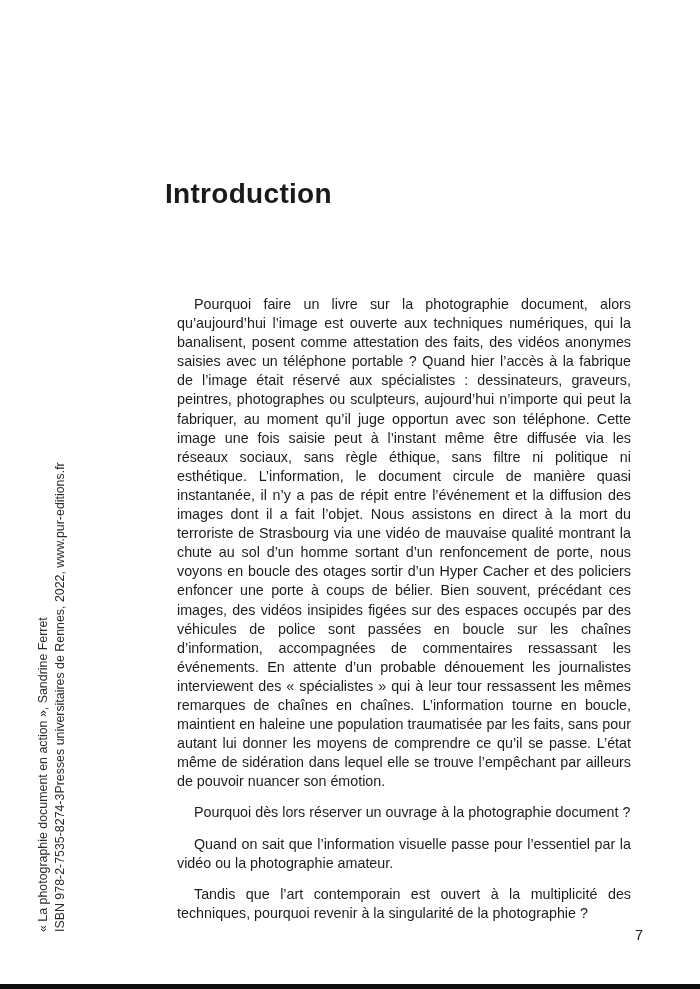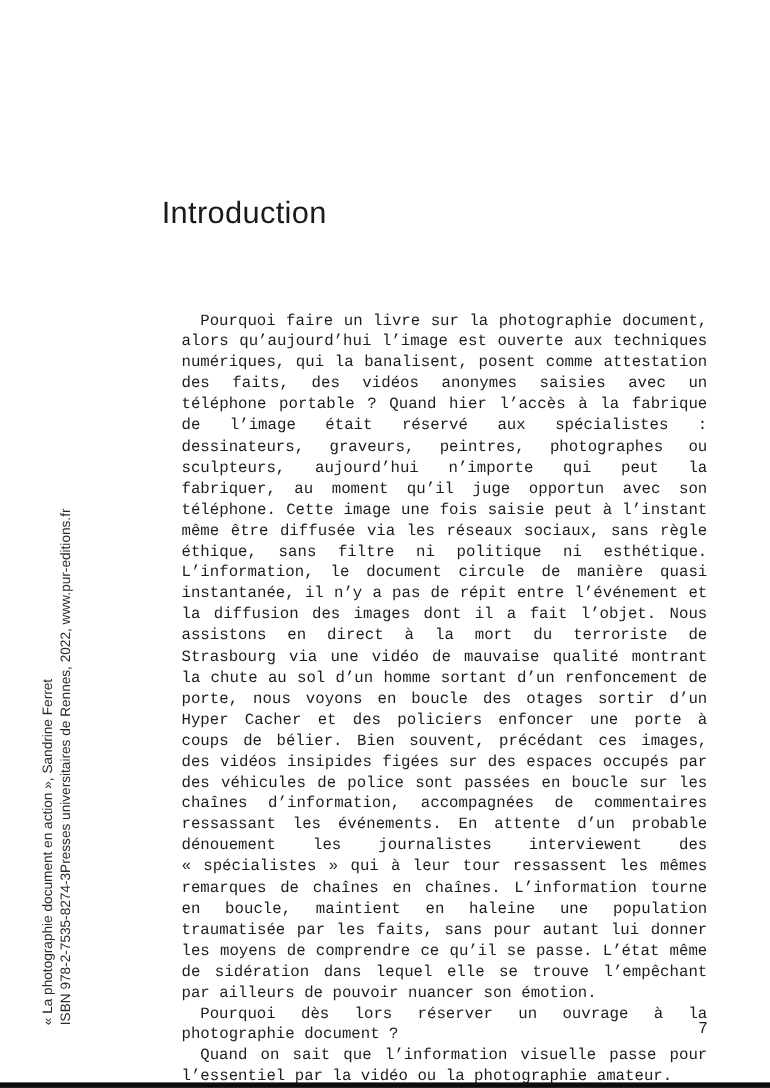--- a/index.html
+++ b/index.html
@@ -8,41 +8,40 @@
     position: relative;
     width: 700px;
     height: 989px;
     background: #ffffff;
     overflow: hidden;
     font-family: "Liberation Sans", sans-serif;
     color: #1e1e1e;
   }
   .chapter-title {
     position: absolute;
-    left: 147px;
+    left: 165px;
     top: 178px;
     font-size: 28px;
-    font-weight: 400;
+    font-weight: 700;
     letter-spacing: 0.3px;
     color: #1a1a1a;
   }
   .body-text {
     position: absolute;
     left: 165px;
     top: 283px;
     width: 478px;
     font-size: 14.3px;
     line-height: 19.1px;
     text-align: justify;
     color: #1d1d1d;
   }
   .body-text p {
-    margin: 0;
+    margin: 12px;
     text-indent: 17px;
-    font-family: Liberation Mono, monospace;
   }
   .sidebar-credit {
     position: absolute;
     left: 35px;
     top: 932px;
     width: 496px;
     transform: rotate(-90deg);
     transform-origin: 0 0;
     font-size: 12.4px;
     line-height: 17px;
@@ -76,19 +75,20 @@
     <div>«&nbsp;La photographie document en action&nbsp;», Sandrine Ferret</div>
     <div>ISBN 978-2-7535-8274-3Presses universitaires de Rennes, 2022, www.pur-editions.fr</div>
   </div>
 
   <h1 class="chapter-title">Introduction</h1>
 
   <div class="body-text">
     <p>Pourquoi faire un livre sur la photographie document, alors qu’aujourd’hui l’image est ouverte aux techniques numériques, qui la banalisent, posent comme attestation des faits, des vidéos anonymes saisies avec un téléphone portable&nbsp;? Quand hier l’accès à la fabrique de l’image était réservé aux spécialistes&nbsp;: dessinateurs, graveurs, peintres, photographes ou sculpteurs, aujourd’hui n’importe qui peut la fabriquer, au moment qu’il juge opportun avec son téléphone. Cette image une fois saisie peut à l’instant même être diffusée via les réseaux sociaux, sans règle éthique, sans filtre ni politique ni esthétique. L’information, le document circule de manière quasi instantanée, il n’y a pas de répit entre l’événement et la diffusion des images dont il a fait l’objet. Nous assistons en direct à la mort du terroriste de Strasbourg via une vidéo de mauvaise qualité montrant la chute au sol d’un homme sortant d’un renfoncement de porte, nous voyons en boucle des otages sortir d’un Hyper Cacher et des policiers enfoncer une porte à coups de bélier. Bien souvent, précédant ces images, des vidéos insipides figées sur des espaces occupés par des véhicules de police sont passées en boucle sur les chaînes d’information, accompagnées de commentaires ressassant les événements. En attente d’un probable dénouement les journalistes interviewent des «&nbsp;spécialistes&nbsp;» qui à leur tour ressassent les mêmes remarques de chaînes en chaînes. L’information tourne en boucle, maintient en haleine une population traumatisée par les faits, sans pour autant lui donner les moyens de comprendre ce qu’il se passe. L’état même de sidération dans lequel elle se trouve l’empêchant par ailleurs de pouvoir nuancer son émotion.</p>
     <p>Pourquoi dès lors réserver un ouvrage à la photographie document&nbsp;?</p>
     <p>Quand on sait que l’information visuelle passe pour l’essentiel par la vidéo ou la photographie amateur.</p>
+    <p>Tandis que l’art contemporain est ouvert à la multiplicité des techniques, pourquoi revenir à la singularité de la photographie&nbsp;?</p>
   </div>
 
   <div class="page-number">7</div>
 
   <div class="bottom-edge"></div>
 
 </div>
 
 </body></html>

